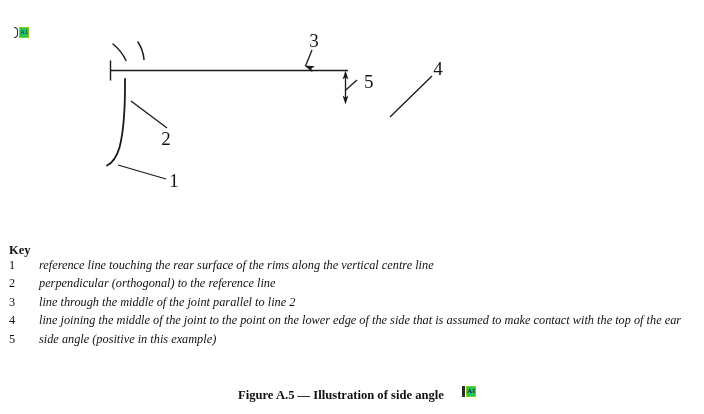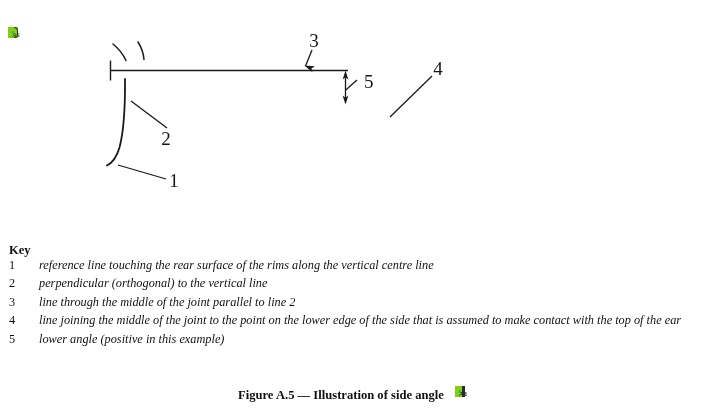--- a/index.html
+++ b/index.html
@@ -20,25 +20,25 @@
   
   .amd-marker {
     display: inline-block;
     position: relative;
     width: 15px;
     height: 13px;
     vertical-align: -2px;
   }
   .amd-marker .amd-box {
     position: absolute;
-    left: 4px;
+    left: 15px;
     top: 0;
     width: 10px;
     height: 11px;
-    border: 4px solid #84cc16;
+    border: 1px solid #84cc16;
     box-sizing: border-box;
     font-family: "Liberation Serif", "DejaVu Serif", serif;
     font-size: 7px;
     line-height: 9px;
     text-align: center;
     color: #2b2b2b;
     background: #22c55e;
   }
   .amd-marker .amd-bar {
     position: absolute;
@@ -190,36 +190,36 @@
 <div id="key-block">
   <div id="key-heading">Key</div>
 
   <div class="key-row">
     <div class="key-num">1</div>
     <div class="key-text">reference line touching the rear surface of the rims along the vertical centre line</div>
   </div>
 
   <div class="key-row">
     <div class="key-num">2</div>
-    <div class="key-text">perpendicular (orthogonal) to the vertical line</div>
+    <div class="key-text">perpendicular (orthogonal) to the reference line</div>
   </div>
 
   <div class="key-row">
     <div class="key-num">3</div>
     <div class="key-text">line through the middle of the joint parallel to line 2</div>
   </div>
 
   <div class="key-row">
     <div class="key-num">4</div>
     <div class="key-text">line joining the middle of the joint to the point on the lower edge of the side that is assumed to make contact with the top of the ear</div>
   </div>
 
   <div class="key-row">
     <div class="key-num">5</div>
-    <div class="key-text">lower angle (positive in this example)</div>
+    <div class="key-text">side angle (positive in this example)</div>
   </div>
 </div>
 
 <div id="figure-caption">
   <span class="cap-text">Figure A.5 — Illustration of side angle</span>
   <span class="amd-marker">
     <span class="amd-box">A1</span>
     <span class="amd-bar"></span>
   </span>
 </div>

